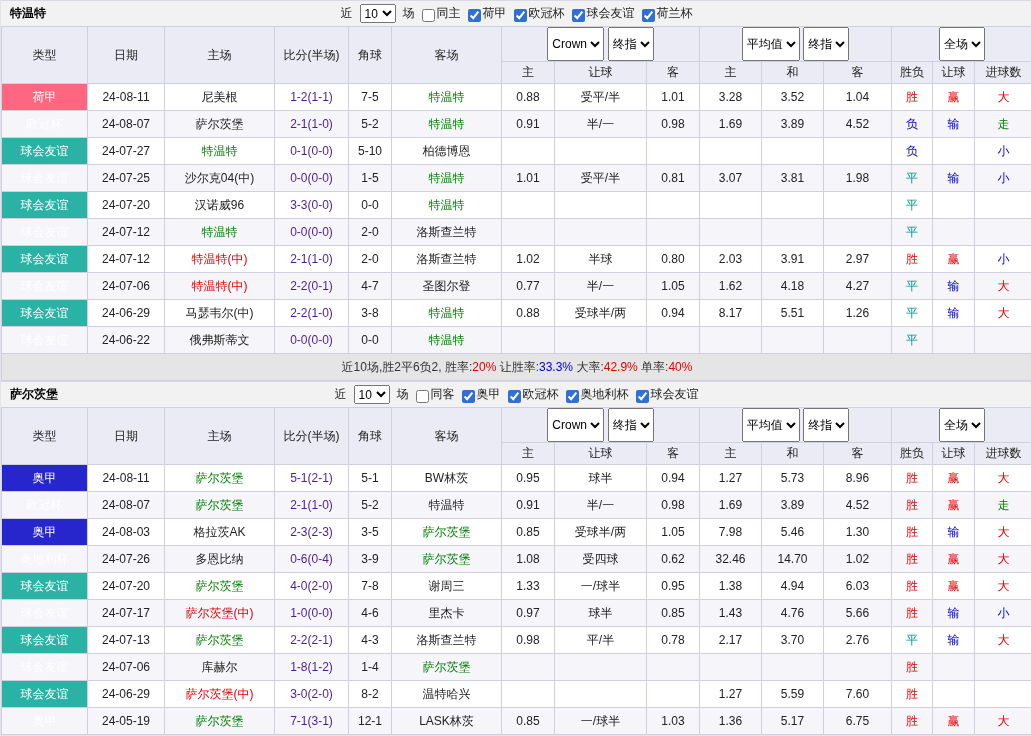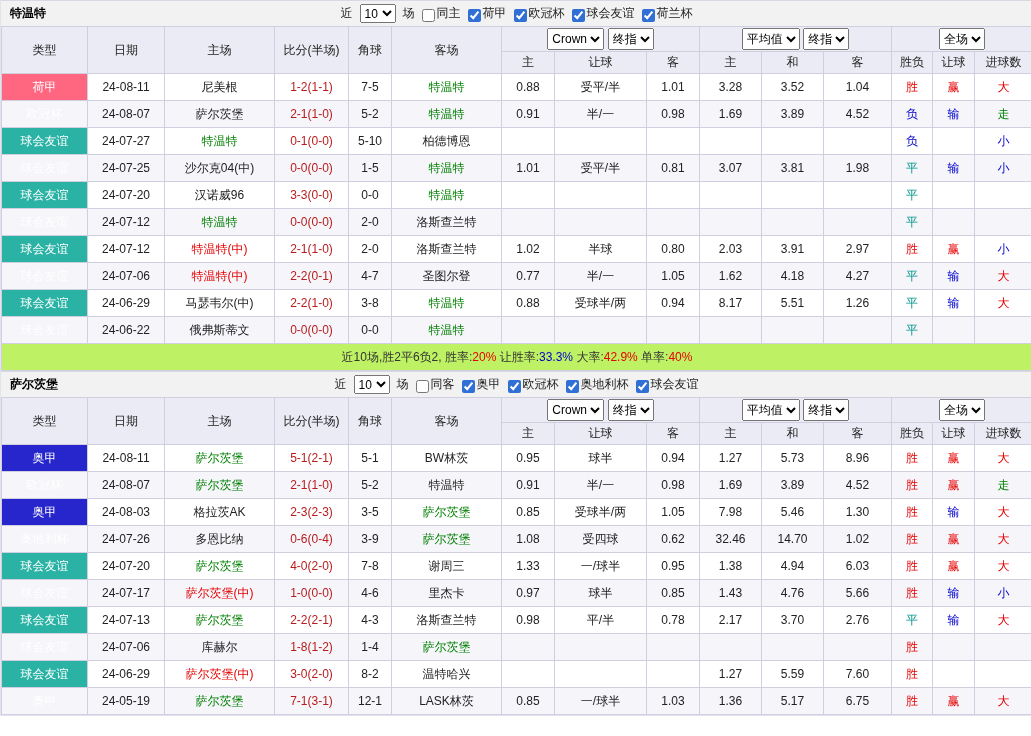--- a/index.html
+++ b/index.html
@@ -12,33 +12,33 @@
   .filter-bar{position:relative;height:25px;background:#f2f2f2;border-top:1px solid #d9d9e3;display:flex;align-items:center;justify-content:center;gap:7px}
   .team-name{position:absolute;left:9px;font-weight:bold;color:#000;font-size:12px}
   .count-select,.filter-bar select{height:19px;font-size:12px;font-family:inherit}
   .chk-label{display:inline-flex;align-items:flex-end;gap:2px;cursor:pointer}
   .chk-label input{width:13px;height:13px;margin:0;accent-color:#2f6fd6}
   table.results-table{width:100%;border-collapse:collapse;table-layout:fixed}
   .results-table th,.results-table td{border:1px solid #cfcfdf;text-align:center;height:26px;padding:0 2px;overflow:hidden;white-space:nowrap}
   .results-table thead th{background:#ebebf5;font-weight:normal;color:#222}
   .results-table thead tr.group-row th{height:24px}
   .results-table thead tr.sub-row th{height:21px}
-  .results-table thead select{font-size:12px;height:22px;max-width:74px;font-family:inherit}
+  .results-table thead select{font-size:12px;height:34px;max-width:74px;font-family:inherit}
   .results-table tbody tr:nth-child(even) td{background:#f5f5fa}
   .results-table td.cell-type{color:#fff}
   .results-table td.lg-pink{background:#ff6680}
   .results-table td.lg-orange{background:#ff5a00}
   .results-table td.lg-teal{background:#2ab3a5}
   .results-table td.lg-blue{background:#2626cc}
   .c-red{color:#e60000}
   .c-blue{color:#0000cc}
   .c-green{color:#008000}
   .c-draw{color:#009688}
-  .c-score{color:#b91c1c}
-  .summary-cell{background:#bef264;height:24px;color:#333}
+  .c-score{color:#4c1d95}
+  .summary-cell{background:#e5e5e5;height:24px;color:#333}
 </style>
 </head>
 <body>
 
 <div class="page">
 
 
   <section>
     <div class="filter-bar">
       <span class="team-name">特温特</span>

